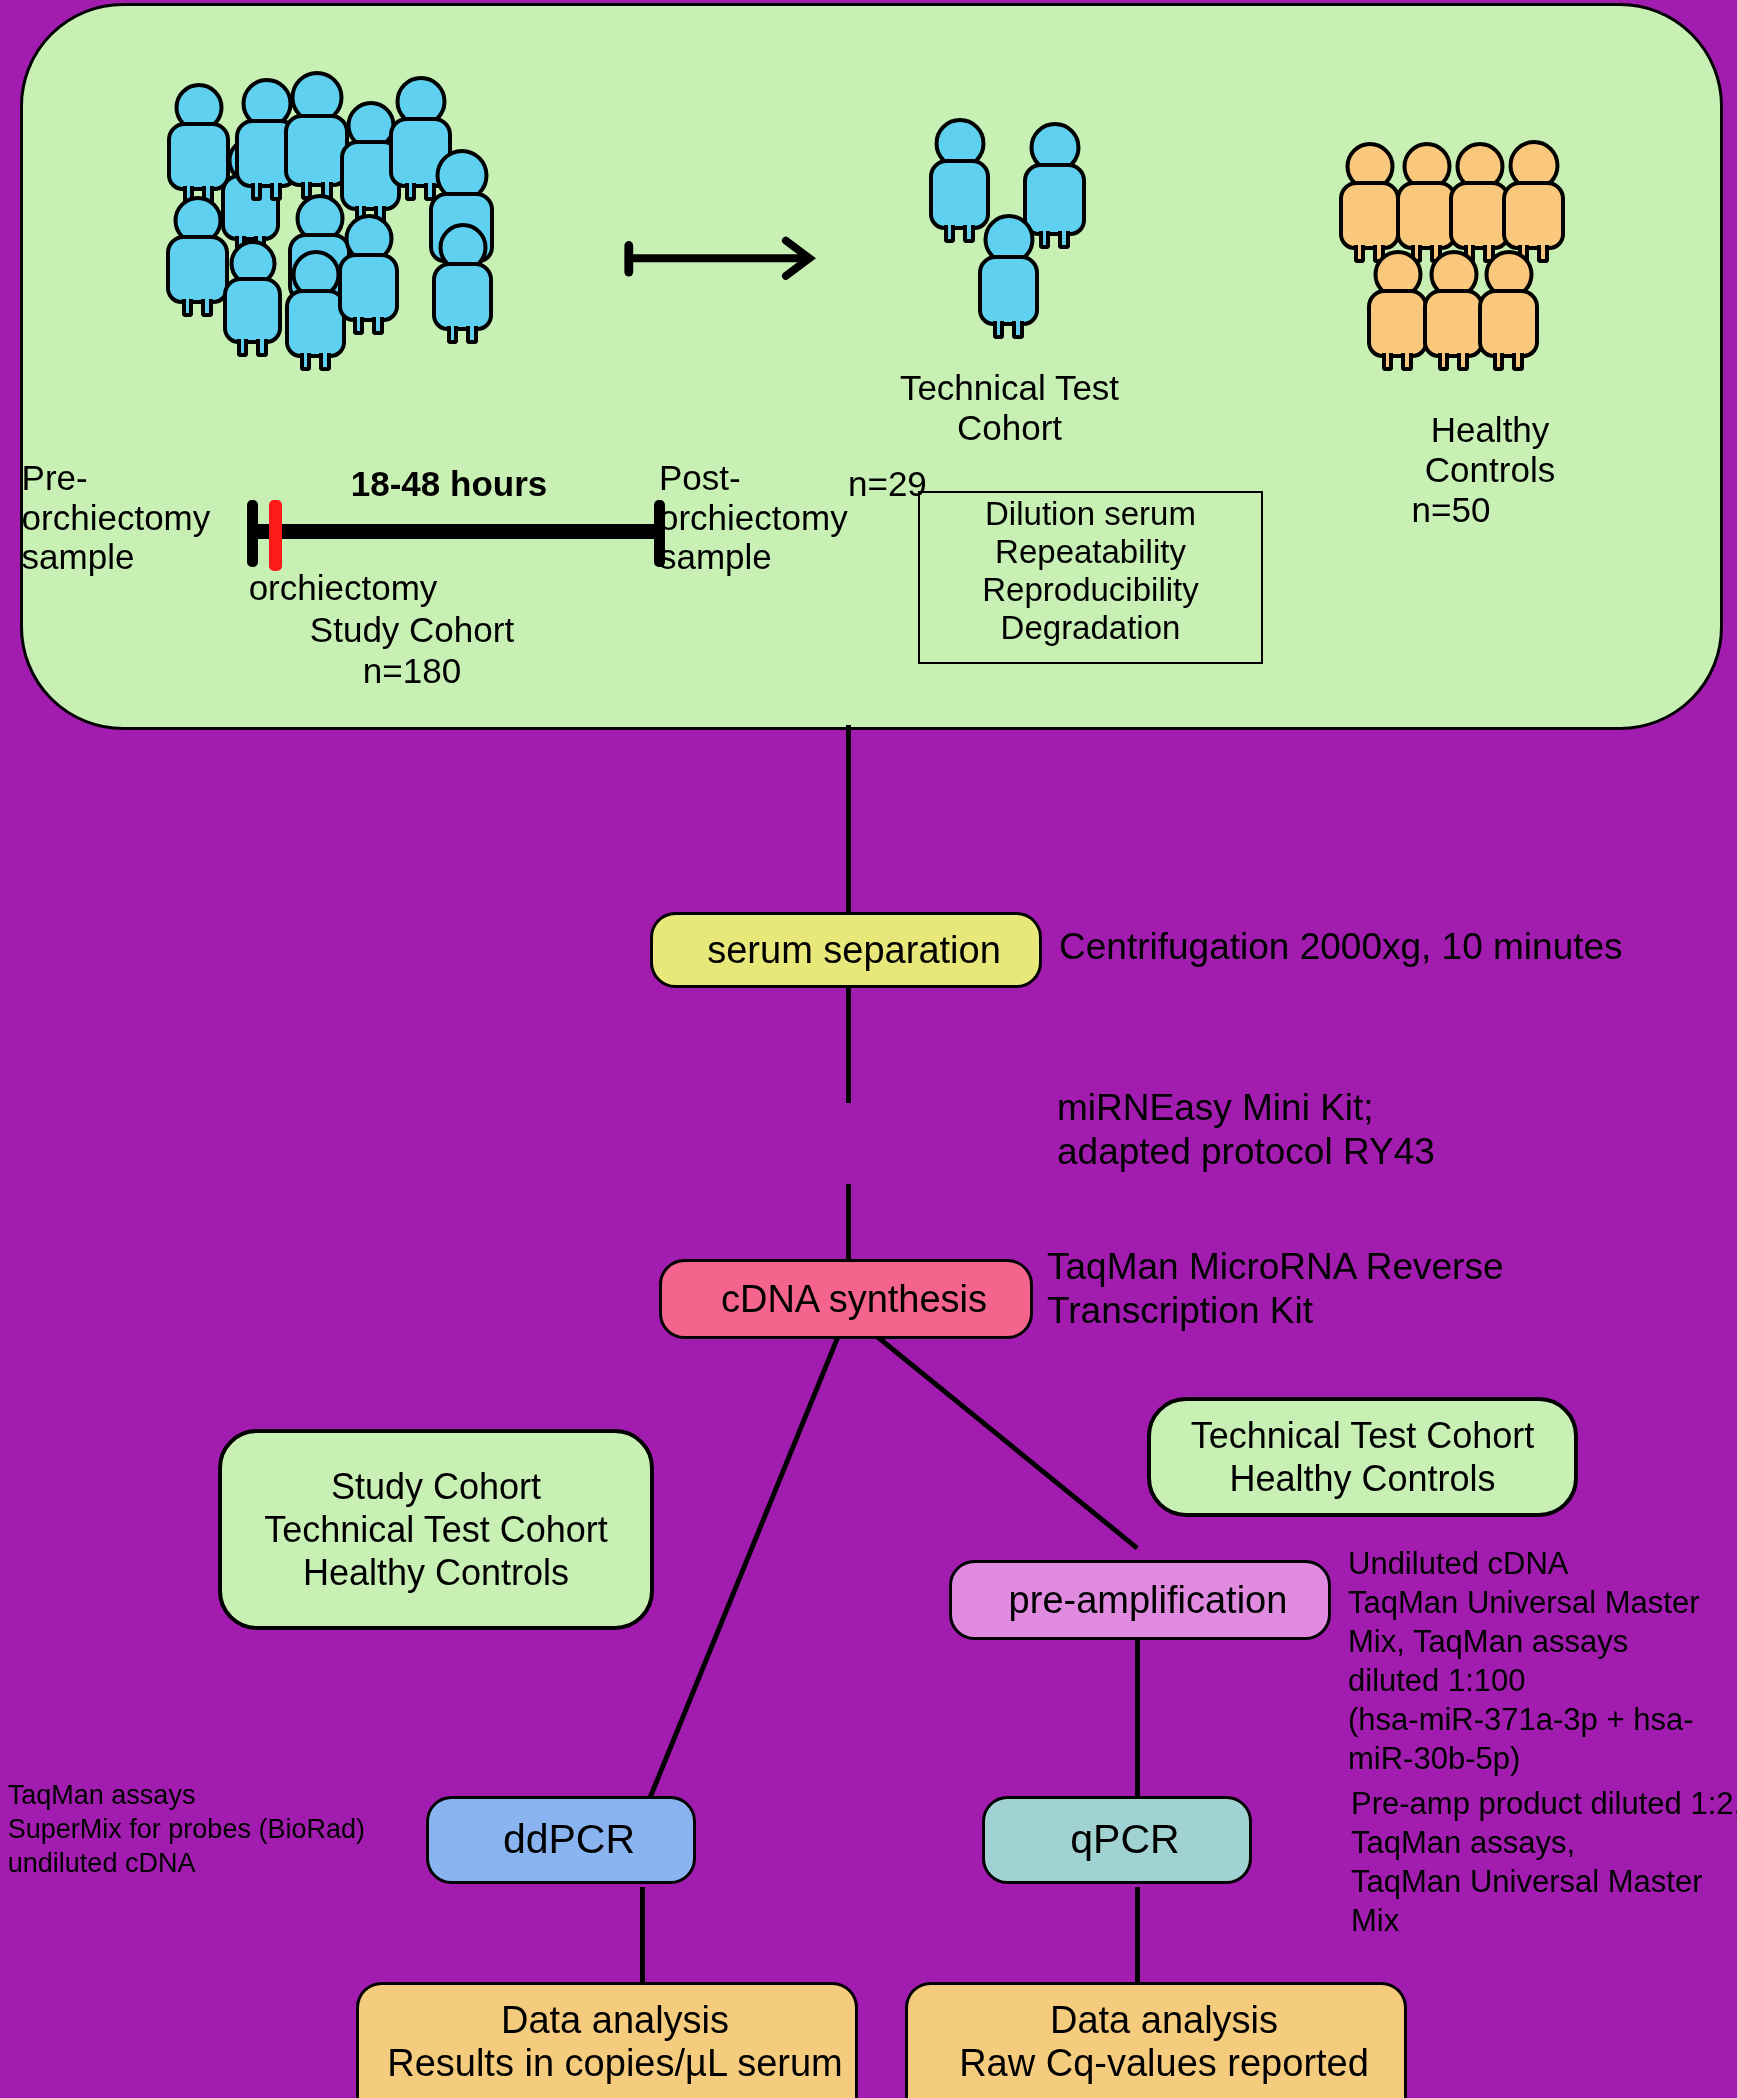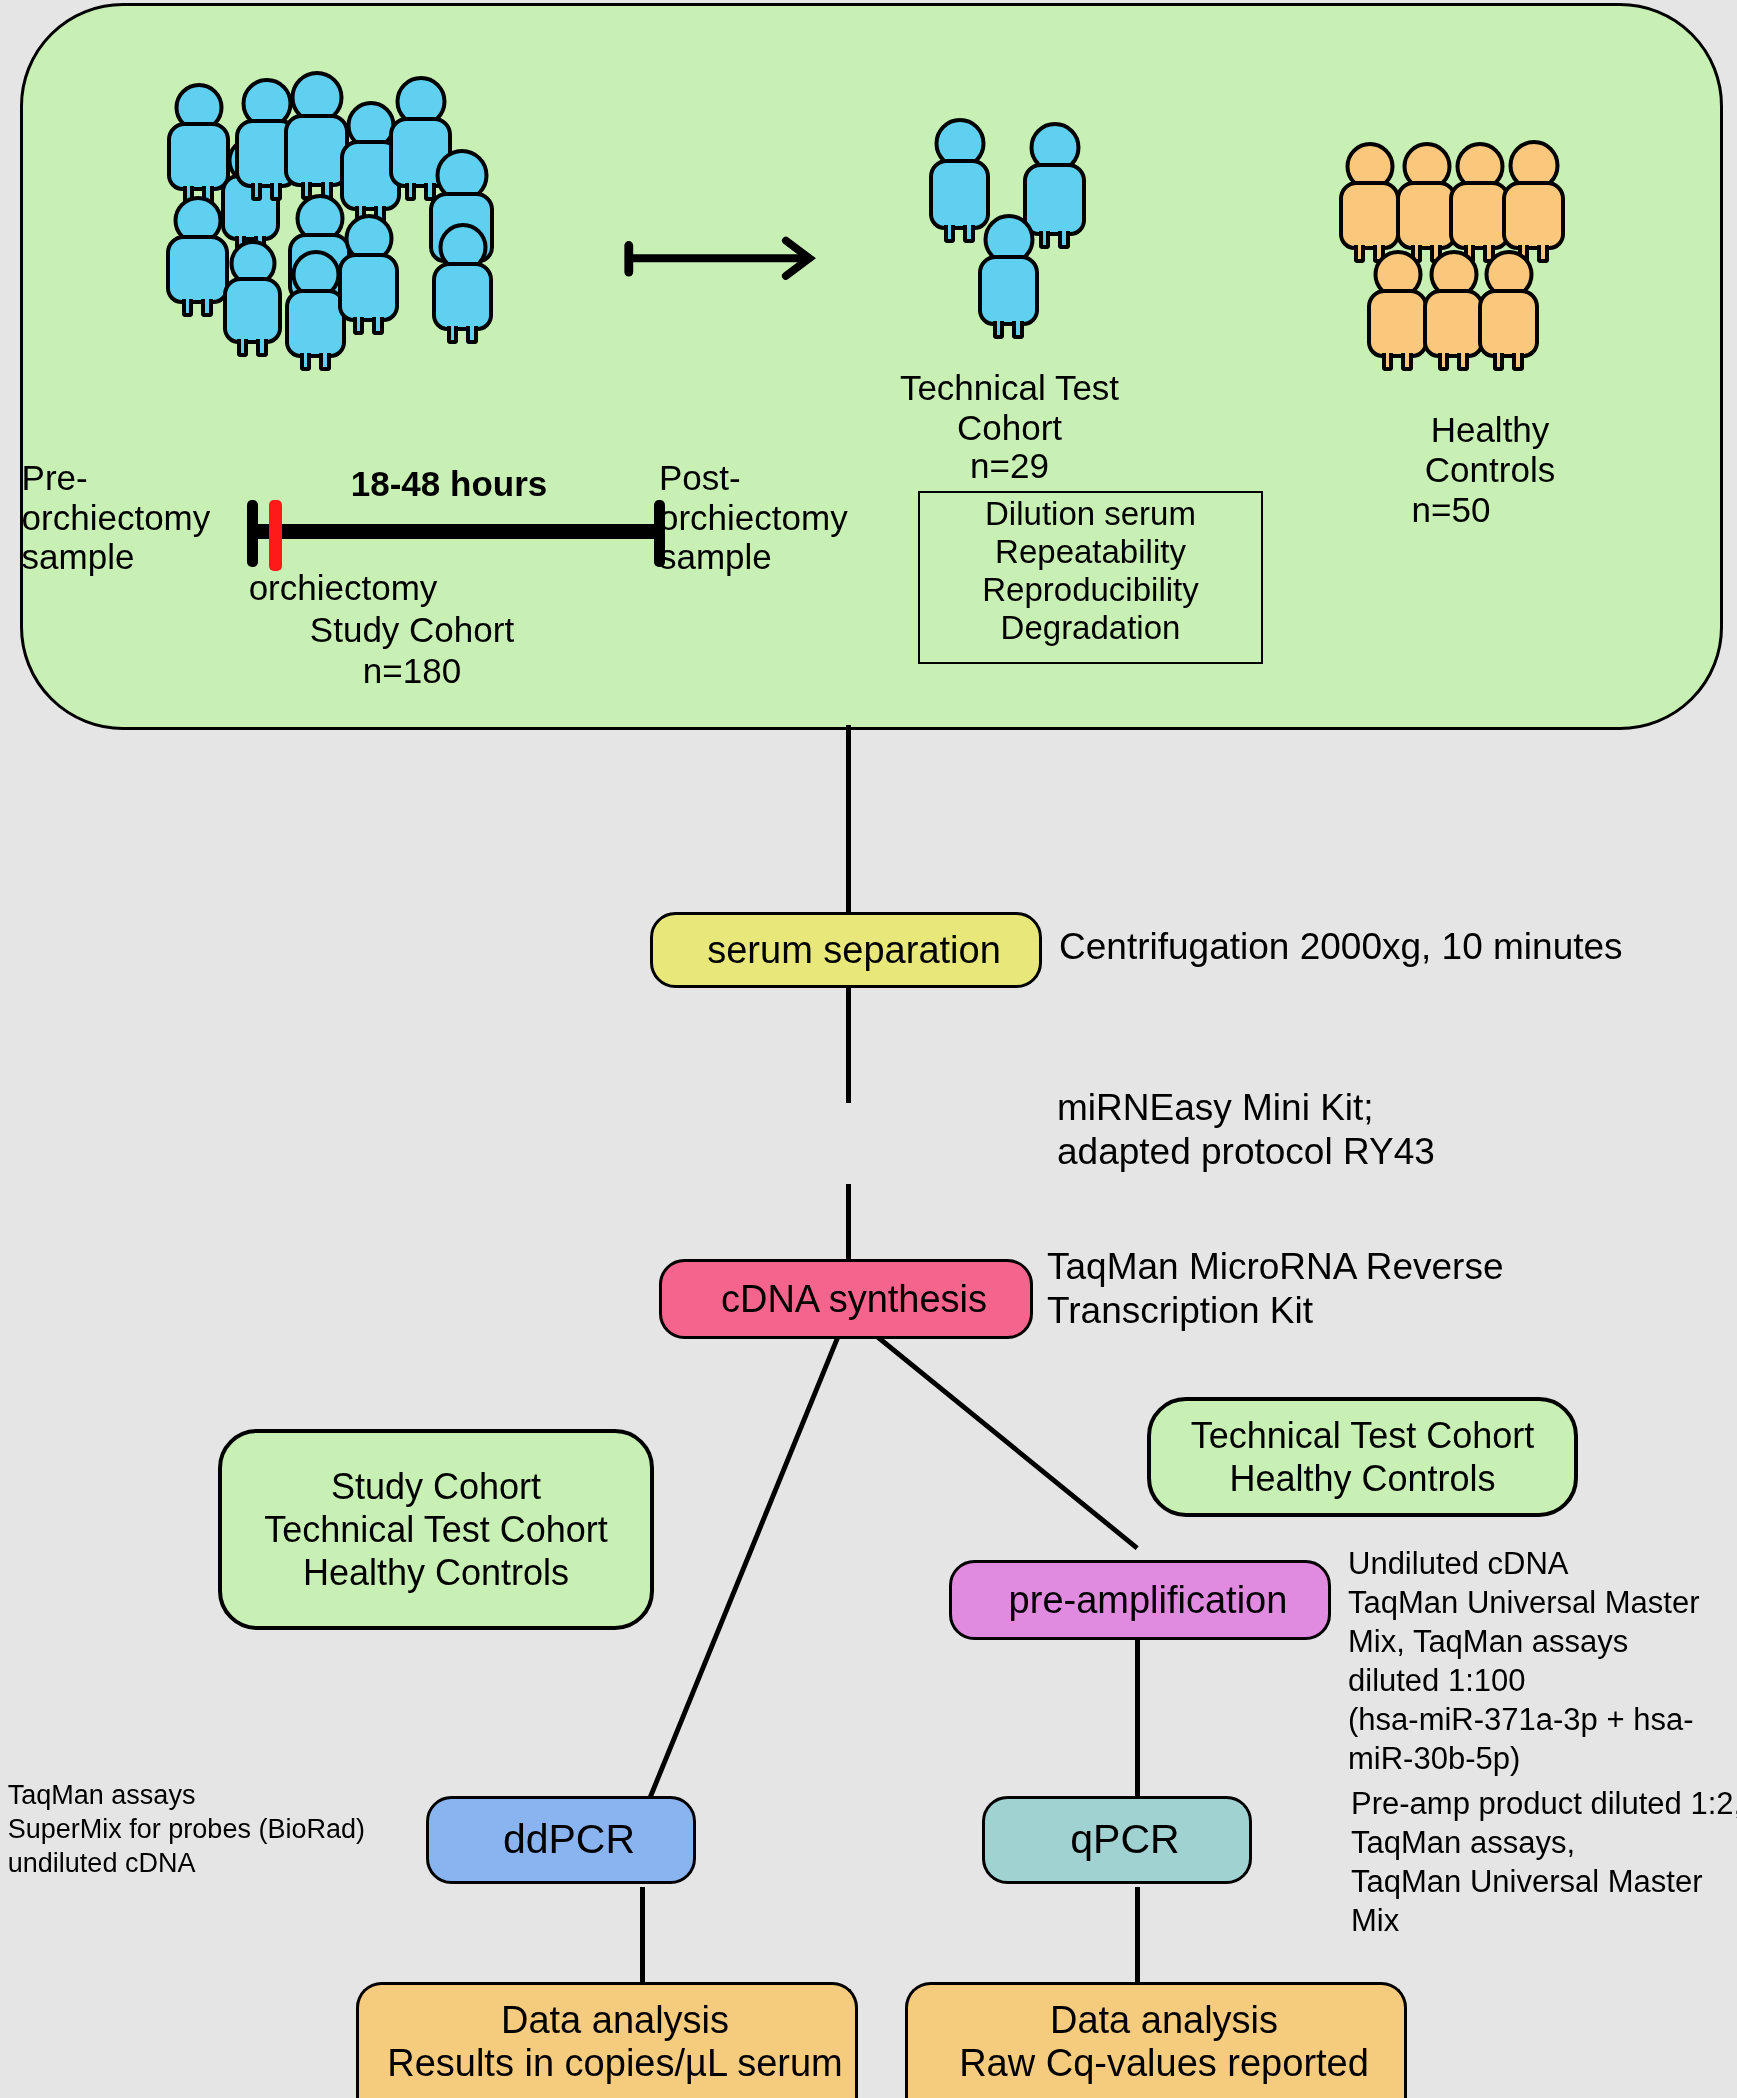--- a/index.html
+++ b/index.html
@@ -5,21 +5,21 @@
   * { box-sizing: border-box; }
   html, body {
     margin: 0; padding: 0;
     background: #ffffff;
     font-family: "Liberation Sans", sans-serif;
   }
   #stage {
     position: relative;
     width: 1738px;
     height: 2099px;
-    background: #e5e5e5;
+    background: #a21caf;
     overflow: hidden;
   }
   
   #top-panel {
     position: absolute;
     left: 19.6px; top: 2.9px;
     width: 1703px; height: 727px;
     background: #c8f0b4;
     border: 3.9px solid #000;
     border-radius: 103px;
@@ -251,21 +251,21 @@
     <div class="person" style="left:1478px;top:250px;width:61px;height:118px;">
       <div class="head" style="width:49px;height:49px;background:#fac87d;"></div>
       <div class="body" style="top:39px;width:61px;height:69px;background:#fac87d;"></div>
       <div class="leg" style="left:14.7px;top:103px;width:11.8px;height:17.6px;background:#fac87d;"></div>
       <div class="leg" style="left:34px;top:103px;width:11.8px;height:17.6px;background:#fac87d;"></div>
     </div>
   </div>
 
   <div class="plaintext" style="left:848px;top:368px;width:323px;text-align:center;font-size:35px;">Technical Test
 Cohort</div>
-  <div class="plaintext" style="left:848px;top:446px;width:323px;text-align:center;font-size:35px;">n=29</div>
+  <div class="plaintext" style="left:848px;top:464px;width:323px;text-align:left;font-size:35px;">n=29</div>
 
   <div class="smallbox" style="left:918px;top:491px;width:345px;height:173px;">
     <div style="text-align:center;font-size:33px;margin-top:2px;">Dilution serum</div>
     <div style="text-align:center;font-size:33px;">Repeatability</div>
     <div style="text-align:center;font-size:33px;">Reproducibility</div>
     <div style="text-align:center;font-size:33px;">Degradation</div>
   </div>
 
   <div class="plaintext" style="left:1343px;top:410px;width:294px;text-align:center;font-size:35px;">Healthy
 Controls</div>

